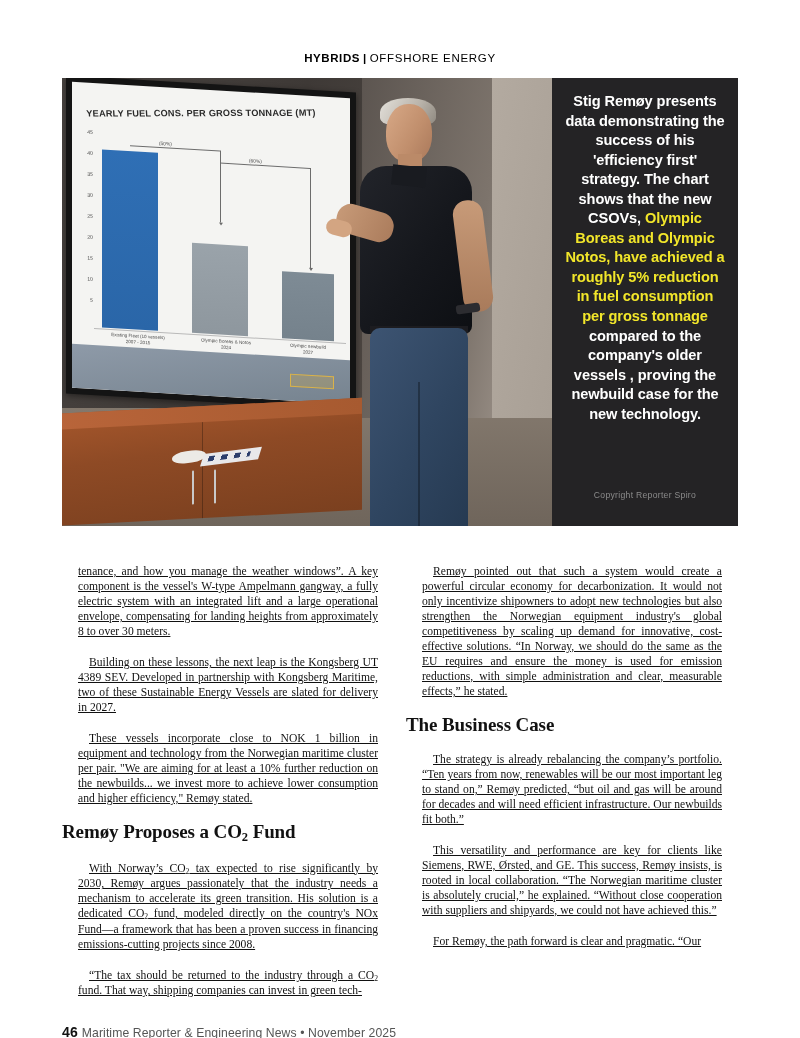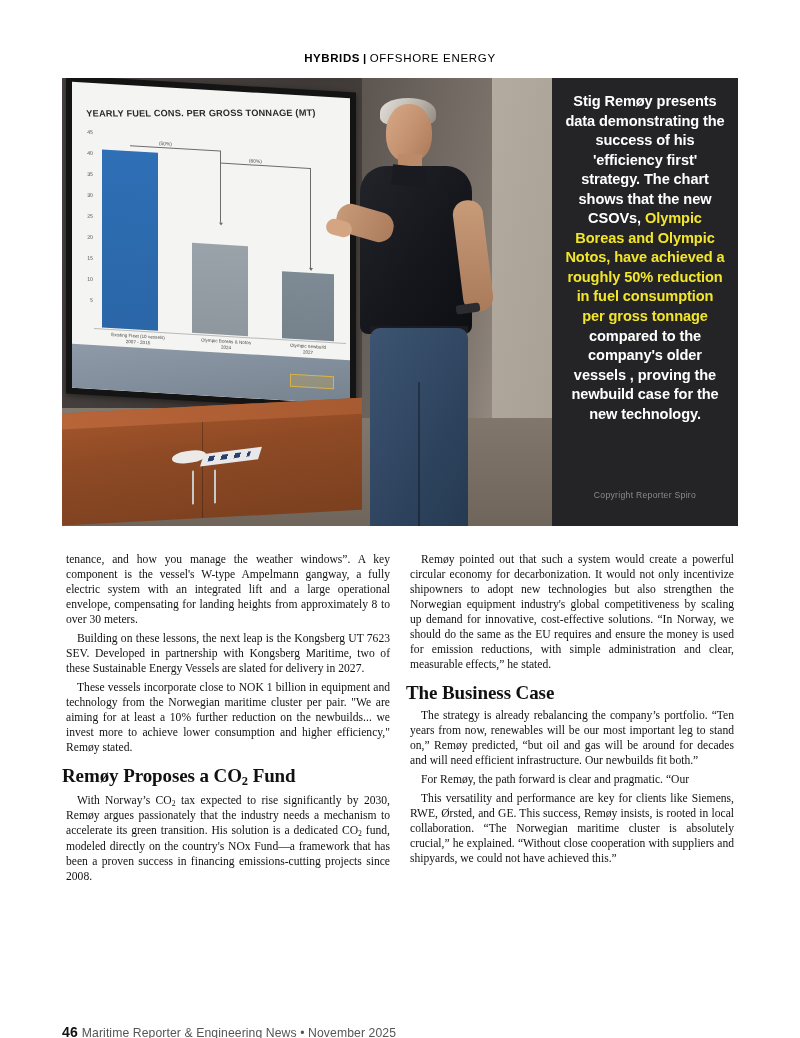--- a/index.html
+++ b/index.html
@@ -388,21 +388,21 @@
     top: 548px;
     width: 332px;
     font-size: 11.6px;
     line-height: 1.295;
     color: #111;
     text-align: justify;
     hyphens: manual;
   }
   .col.left  { left: 62px; }
   .col.right { left: 406px; }
-  .col p { margin: 4px; text-indent: 11px; }
+  .col p { margin: 16px; text-indent: 11px; text-decoration: underline; }
   .col p.noindent { text-indent: 0; }
   h2.subhead {
     font-size: 19px;
     font-weight: bold;
     margin: 11px 0 1px 0;
     text-indent: 0;
     letter-spacing: -0.1px;
     line-height: 1.1;
   }
   sub { font-size: 0.66em; vertical-align: -0.22em; }
@@ -511,41 +511,42 @@
       <div class="p-watch"></div>
       <div class="p-belt"></div>
       <div class="p-legs"></div>
       <div class="p-legsplit"></div>
     </div>
   </div>
 </div>
 
 <div class="caption-panel">
   <div class="caption-text">
-    <span>Stig Remøy presents data demonstrating the success of his 'efficiency first' strategy. The chart shows that the new CSOVs, </span><span class="hl">Olympic Boreas and Olympic Notos, have achieved a roughly 50% reduction in fuel consumption per gross tonnage</span><span> compared to the company's older vessels , proving the newbuild case for the new technology.</span>
+    <span>Stig Remøy presents data demonstrating the success of his 'efficiency first' strategy. The chart shows that the new CSOVs, </span><span class="hl">Olympic Boreas and Olympic Notos, have achieved a roughly 5% reduction in fuel consumption per gross tonnage</span><span> compared to the company's older vessels , proving the newbuild case for the new technology.</span>
   </div>
   <div class="copyright">Copyright Reporter Spiro</div>
 </div>
 
 <div class="col left">
   <p class="noindent">tenance, and how you manage the weather windows”. A key component is the vessel's W-type Ampelmann gangway, a fully electric system with an integrated lift and a large operational envelope, compensating for landing heights from approximately 8 to over 30 meters.</p>
-  <p>Building on these lessons, the next leap is the Kongsberg UT 7623 SEV. Developed in partnership with Kongsberg Maritime, two of these Sustainable Energy Vessels are slated for delivery in 2027.</p>
+  <p>Building on these lessons, the next leap is the Kongsberg UT 4389 SEV. Developed in partnership with Kongsberg Maritime, two of these Sustainable Energy Vessels are slated for delivery in 2027.</p>
   <p>These vessels incorporate close to NOK 1 billion in equipment and technology from the Norwegian maritime cluster per pair. "We are aiming for at least a 10% further reduction on the newbuilds... we invest more to achieve lower consumption and higher efficiency," Remøy stated.</p>
 
   <h2 class="subhead"><span>Remøy Proposes a CO</span><sub>2</sub><span> Fund</span></h2>
 
   <p><span>With Norway’s CO</span><sub>2</sub><span> tax expected to rise significantly by 2030, Remøy argues passionately that the industry needs a mechanism to accelerate its green transition. His solution is a dedicated CO</span><sub>2</sub><span> fund, modeled directly on the country's NOx Fund—a framework that has been a proven success in financing emissions-cutting projects since 2008.</span></p>
 
+  <p><span>“The tax should be returned to the industry through a CO</span><sub>2</sub><span> fund. That way, shipping companies can invest in green tech-</span></p>
 </div>
 
 <div class="col right">
   <p>Remøy pointed out that such a system would create a powerful circular economy for decarbonization. It would not only incentivize shipowners to adopt new technologies but also strengthen the Norwegian equipment industry's global competitiveness by scaling up demand for innovative, cost-effective solutions. “In Norway, we should do the same as the EU requires and ensure the money is used for emission reductions, with simple administration and clear, measurable effects,” he stated.</p>
 
   <h2 class="subhead">The Business Case</h2>
 
   <p>The strategy is already rebalancing the company’s portfolio. “Ten years from now, renewables will be our most important leg to stand on,” Remøy predicted, “but oil and gas will be around for decades and will need efficient infrastructure. Our newbuilds fit both.”</p>
+  <p>This versatility and performance are key for clients like Siemens, RWE, Ørsted, and GE. This success, Remøy insists, is rooted in local collaboration. “The Norwegian maritime cluster is absolutely crucial,” he explained. “Without close cooperation with suppliers and shipyards, we could not have achieved this.”</p>
   <p>For Remøy, the path forward is clear and pragmatic. “Our</p>
-  <p>This versatility and performance are key for clients like Siemens, RWE, Ørsted, and GE. This success, Remøy insists, is rooted in local collaboration. “The Norwegian maritime cluster is absolutely crucial,” he explained. “Without close cooperation with suppliers and shipyards, we could not have achieved this.”</p>
 </div>
 
 <div class="page-footer">
   <span class="folio">46</span><span>Maritime Reporter &amp; Engineering News • November 2025</span>
 </div>
 
 </body></html>

